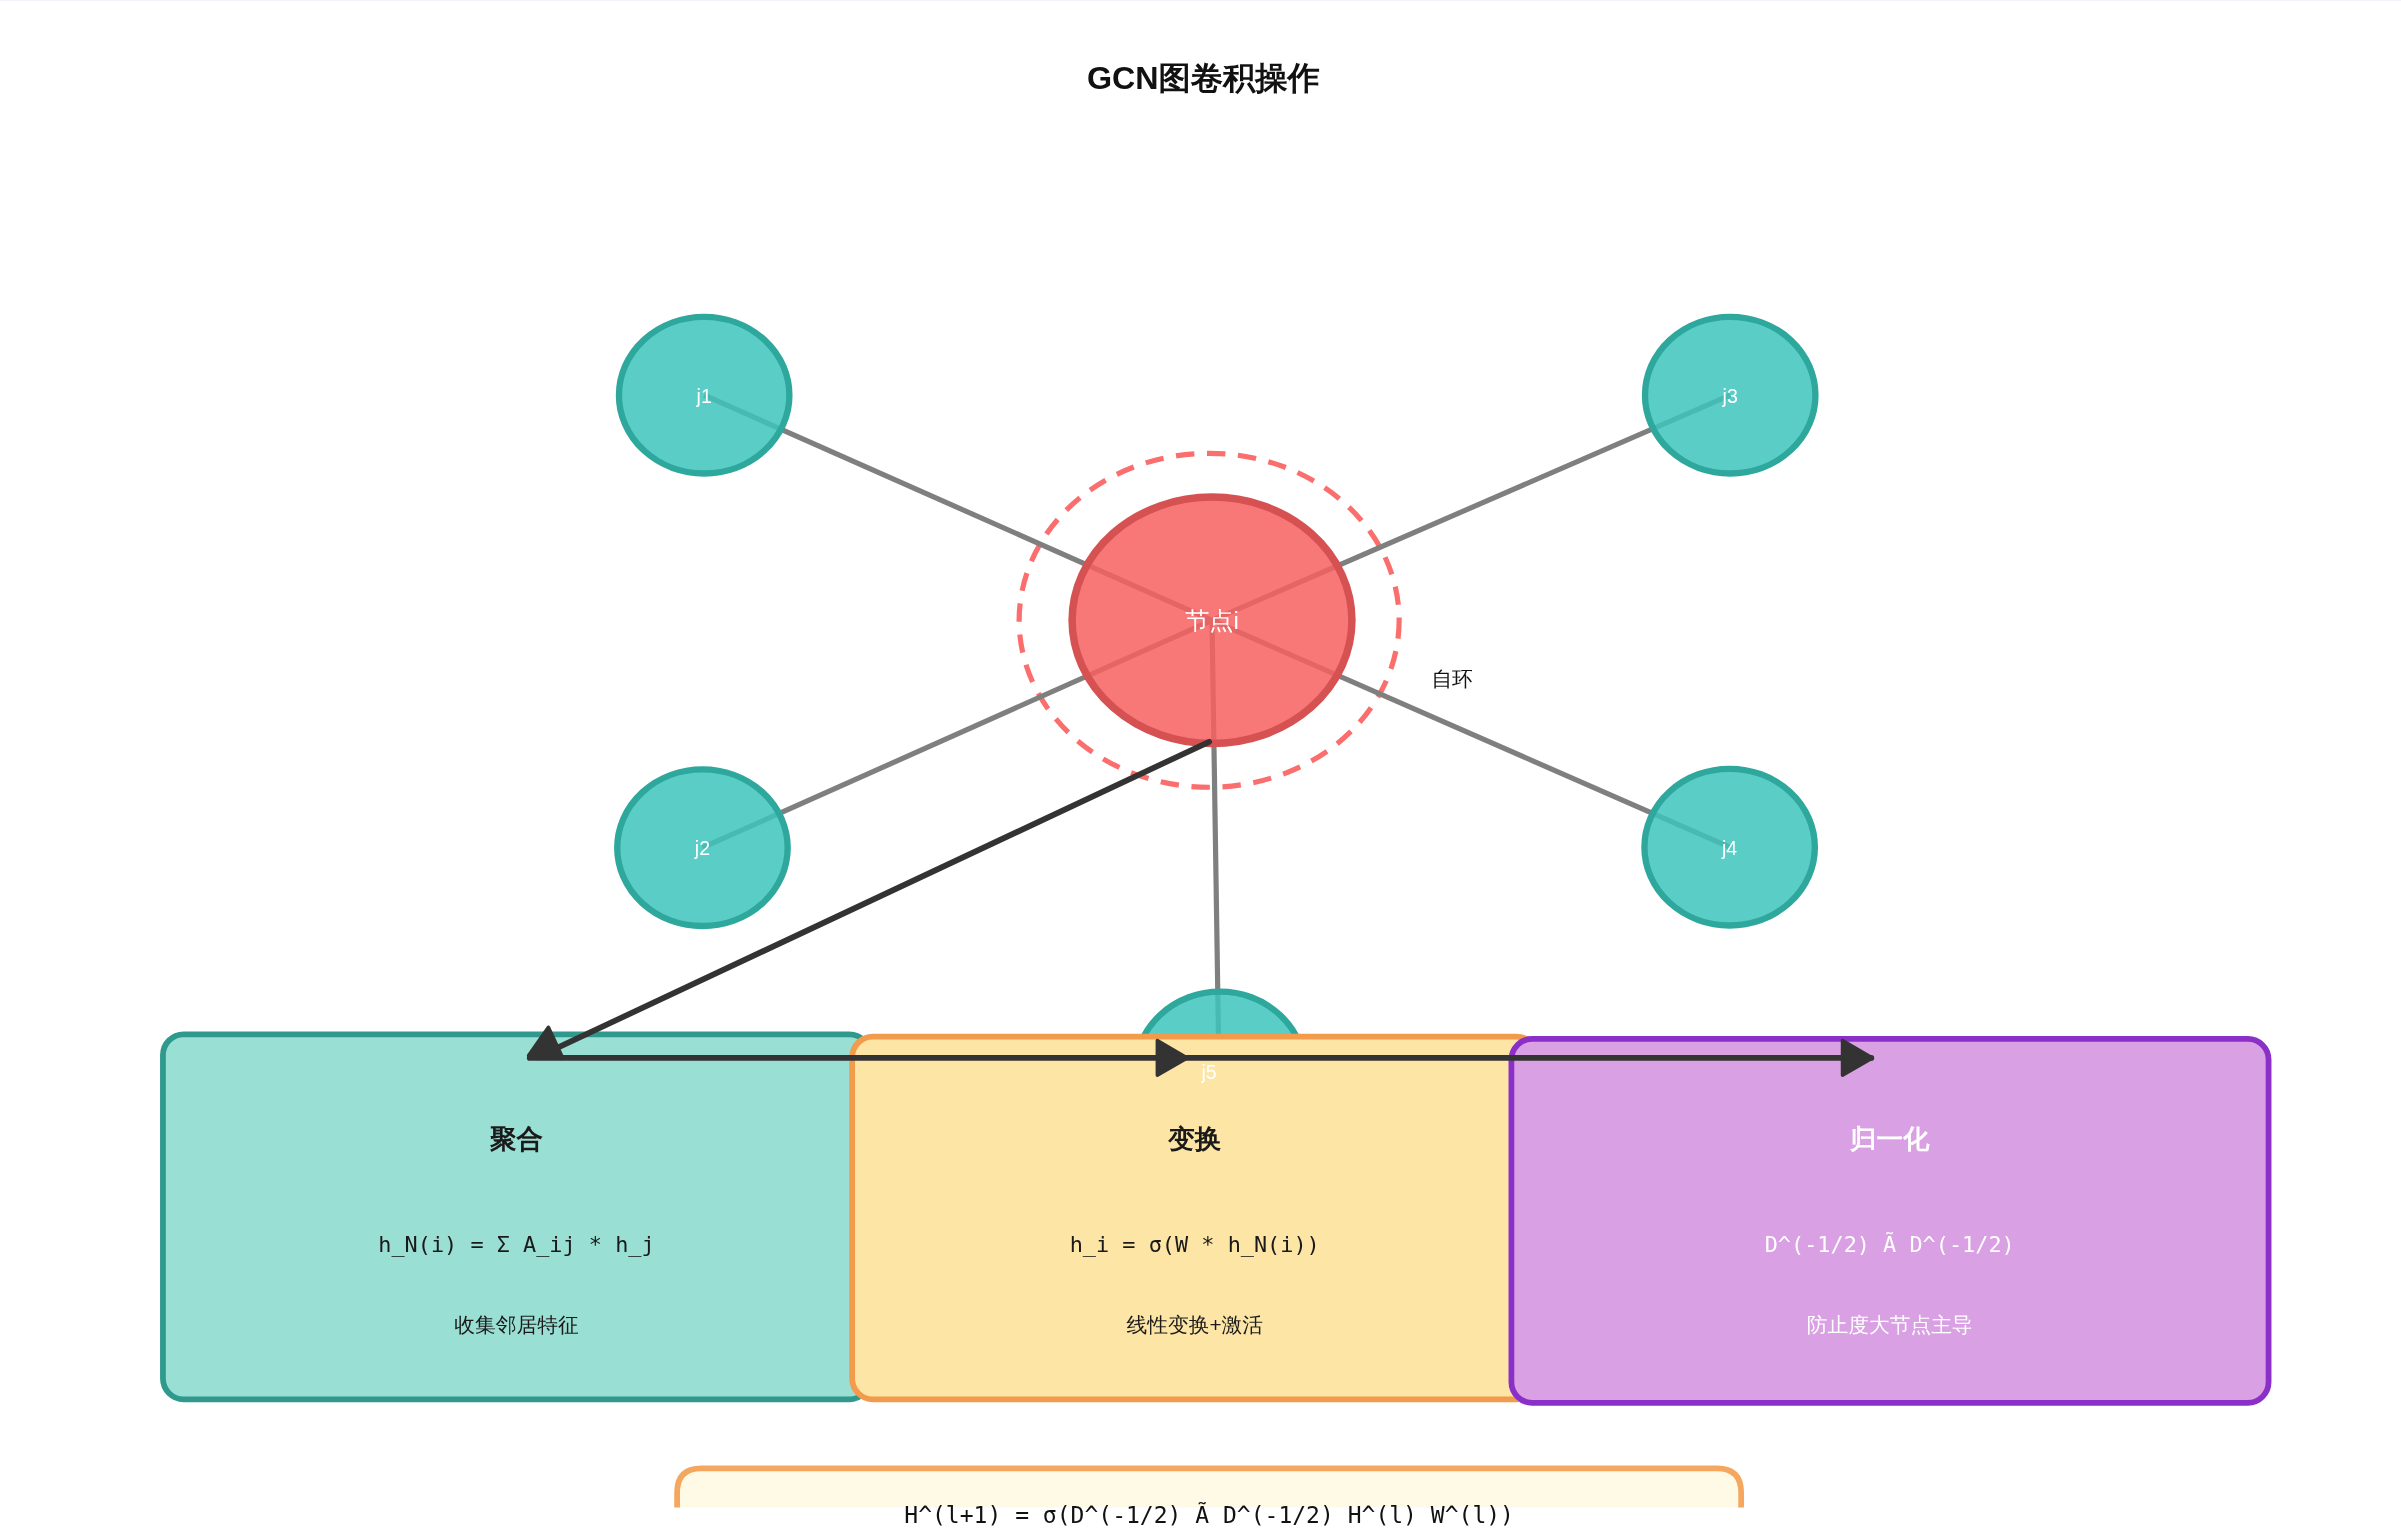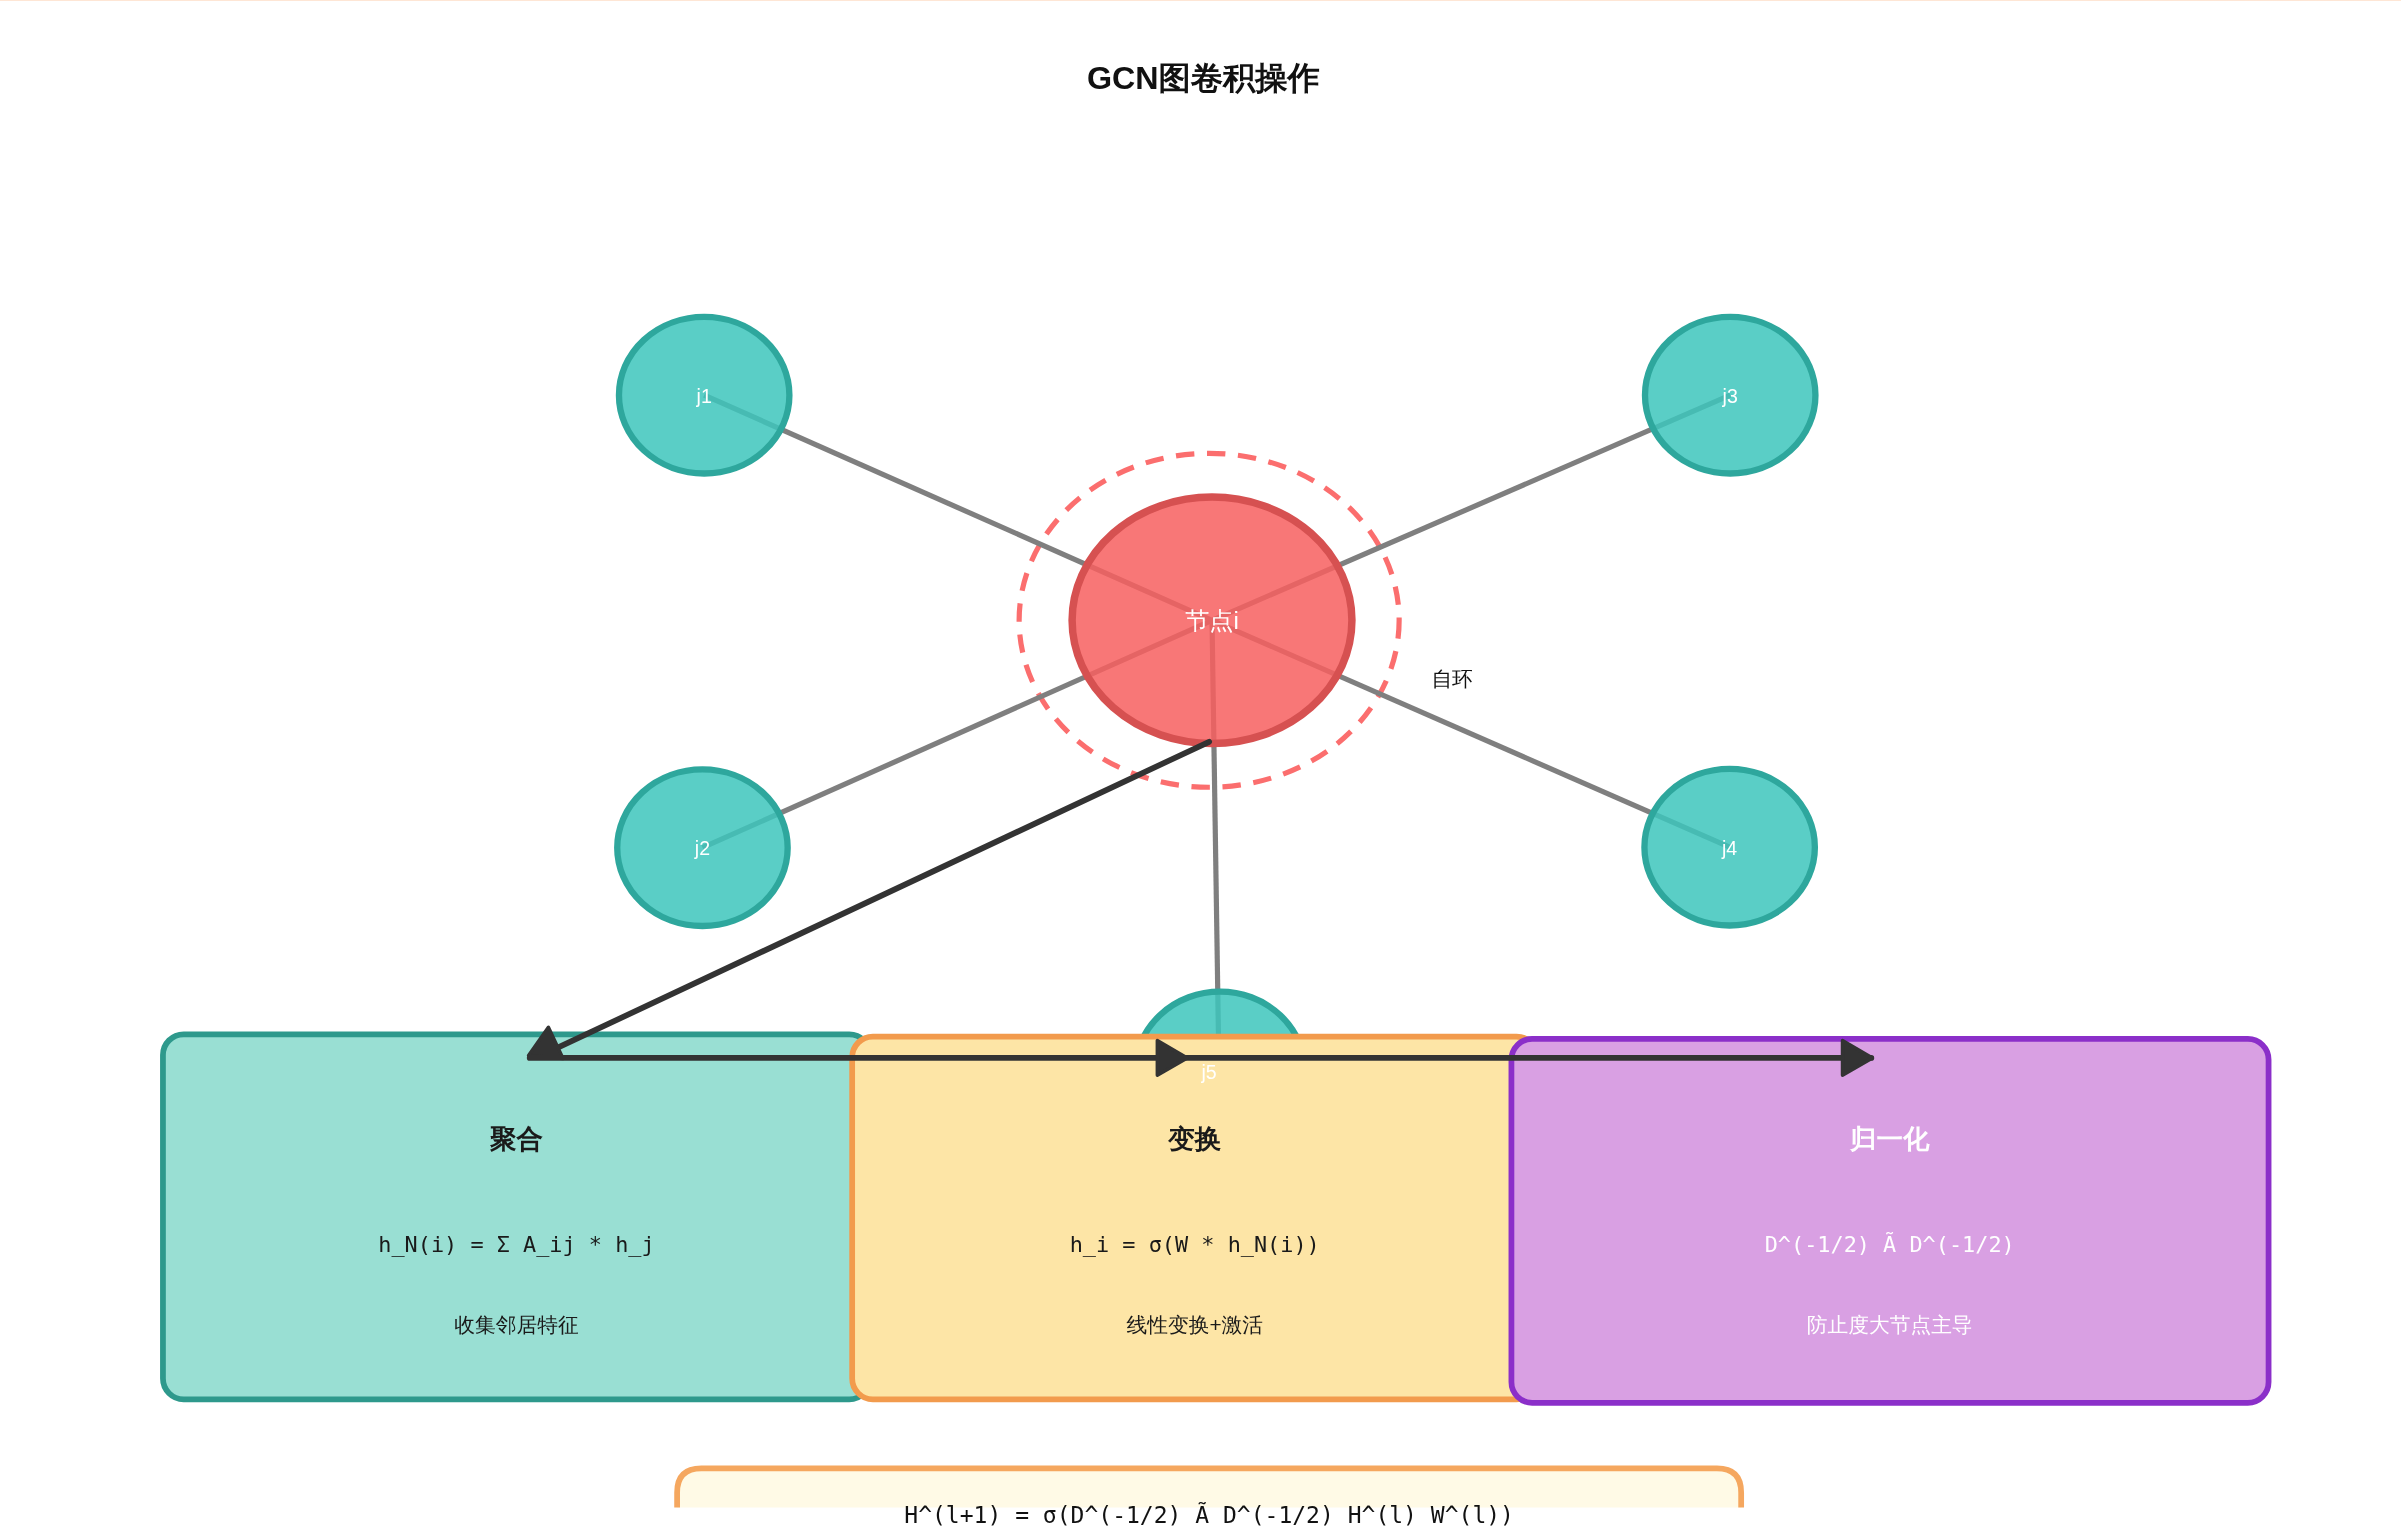--- a/index.html
+++ b/index.html
@@ -1,16 +1,16 @@
 <!DOCTYPE html>
 <html style="font-size:9.2px"><head>
 <meta charset="utf-8">
 <style>
   html,body{margin:0;padding:0;background:#ffffff;}
-  .page{width:2401px;height:1540px;position:relative;overflow:hidden;background:#f97316;}
+  .page{width:2401px;height:1540px;position:relative;overflow:hidden;background:#c4b5fd;}
   svg{display:block;}
   text{font-family:"Liberation Sans","DejaVu Sans",sans-serif;}
   .title-text{font-size:56px;font-weight:700;fill:#111111;}
   .node-label{font-size:42px;fill:#ffffff;}
   .small-node-label{font-size:34px;fill:#ffffff;}
   .edge-label{font-size:36px;fill:#111111;}
   .box-title{font-size:46px;font-weight:700;}
   .box-formula{font-size:38px;font-family:"DejaVu Sans Mono","Liberation Mono",monospace;}
   .box-note{font-size:36px;}
   .dark-text{fill:#1a1a1a;}

